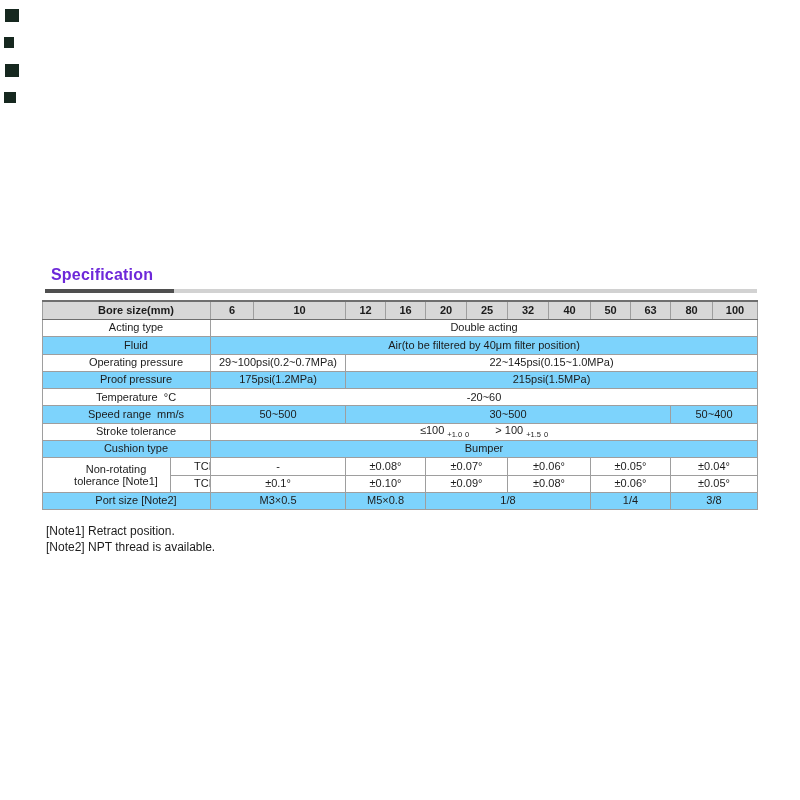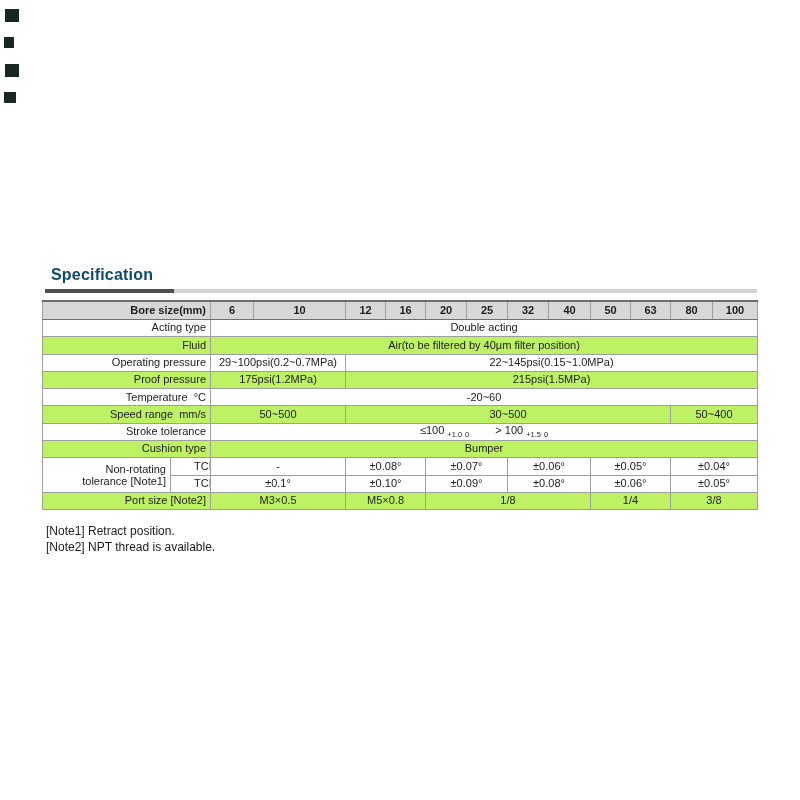--- a/index.html
+++ b/index.html
@@ -9,42 +9,42 @@
     -webkit-font-smoothing:antialiased;overflow:hidden;
   }
   .artifact{position:absolute;background:#16281f;}
   .a1{left:5px;top:9px;width:14px;height:13px;}
   .a2{left:4px;top:37px;width:10px;height:11px;}
   .a3{left:5px;top:64px;width:14px;height:13px;}
   .a4{left:4px;top:92px;width:12px;height:11px;}
 
   .heading{
     position:absolute;left:51px;top:266px;
-    font-size:16px;font-weight:bold;letter-spacing:0.2px;color:#0c4a6e;
+    font-size:16px;font-weight:bold;letter-spacing:0.2px;color:#6d28d9;
   }
   .rule-light{position:absolute;left:45px;top:289px;width:712px;height:4px;background:#d2d2d2;}
   .rule-dark{position:absolute;left:45px;top:289px;width:129px;height:4px;background:#4f4f4f;}
 
   table.spec{
     position:absolute;left:42px;top:300px;width:715px;
     border-collapse:collapse;table-layout:fixed;
     font-size:11px;line-height:1.05;
     border-top:2px solid #6e6e6e;border-bottom:1px solid #7a7a7a;
   }
   table.spec td{
     border:1px solid #9e9e9e;
     padding:0 4px;vertical-align:middle;text-align:center;
     height:16.3px;overflow:hidden;white-space:nowrap;
   }
   table.spec tr.head td{
     background:#d7d7d7;font-weight:bold;height:17px;
     border-bottom:1px solid #6e6e6e;
   }
-  table.spec td.lbl{text-align:right;padding-left:23px;white-space:normal;}
-  table.spec tr.stripe td{background:#bef264;}
+  table.spec td.lbl{text-align:center;padding-left:23px;white-space:normal;}
+  table.spec tr.stripe td{background:#7dd3fc;}
   table.spec td.wrap{white-space:normal;line-height:1.15;padding-top:1px;padding-bottom:1px;margin-top:31px;}
 
   .tstack{
     display:inline-flex;align-items:flex-start;
     font-size:7.5px;line-height:1.1;vertical-align:-3px;margin-left:3px;
   }
   .tstack .low{padding-left:3px;}
   .tolgap{display:inline-block;width:26px;}
 
   .notes{position:absolute;left:46px;top:524px;font-size:12px;line-height:15.5px;color:#1c1c1c;}

